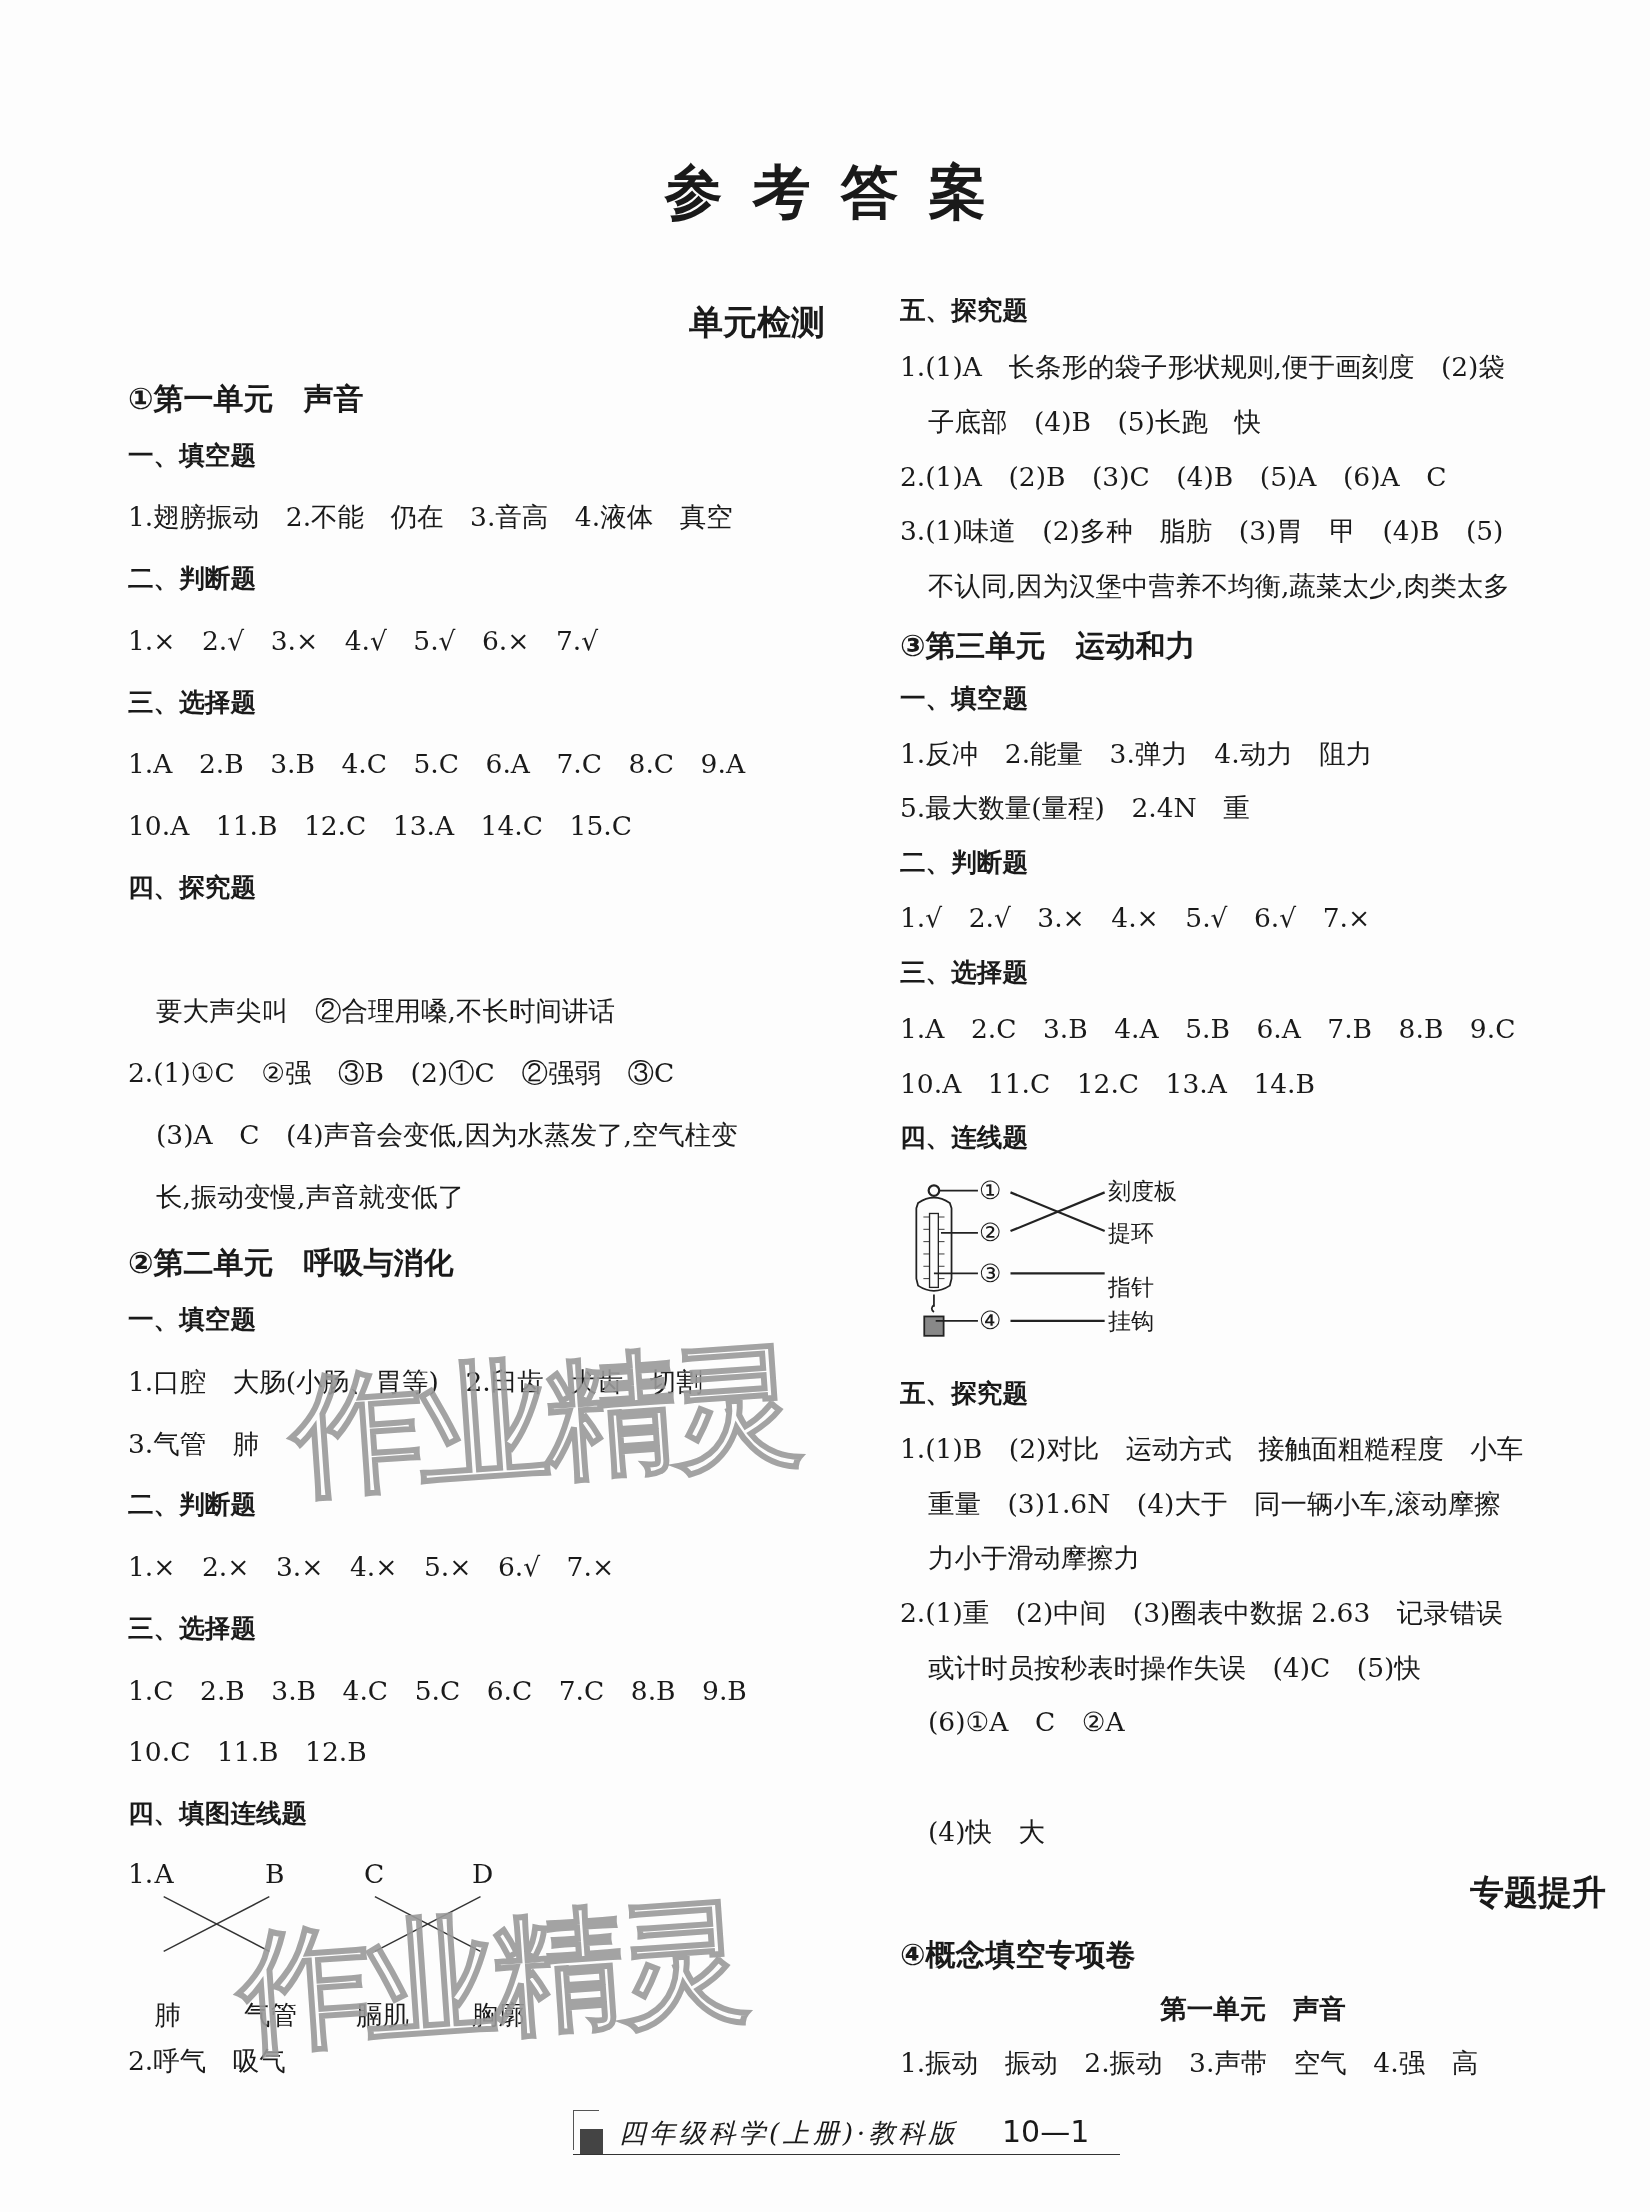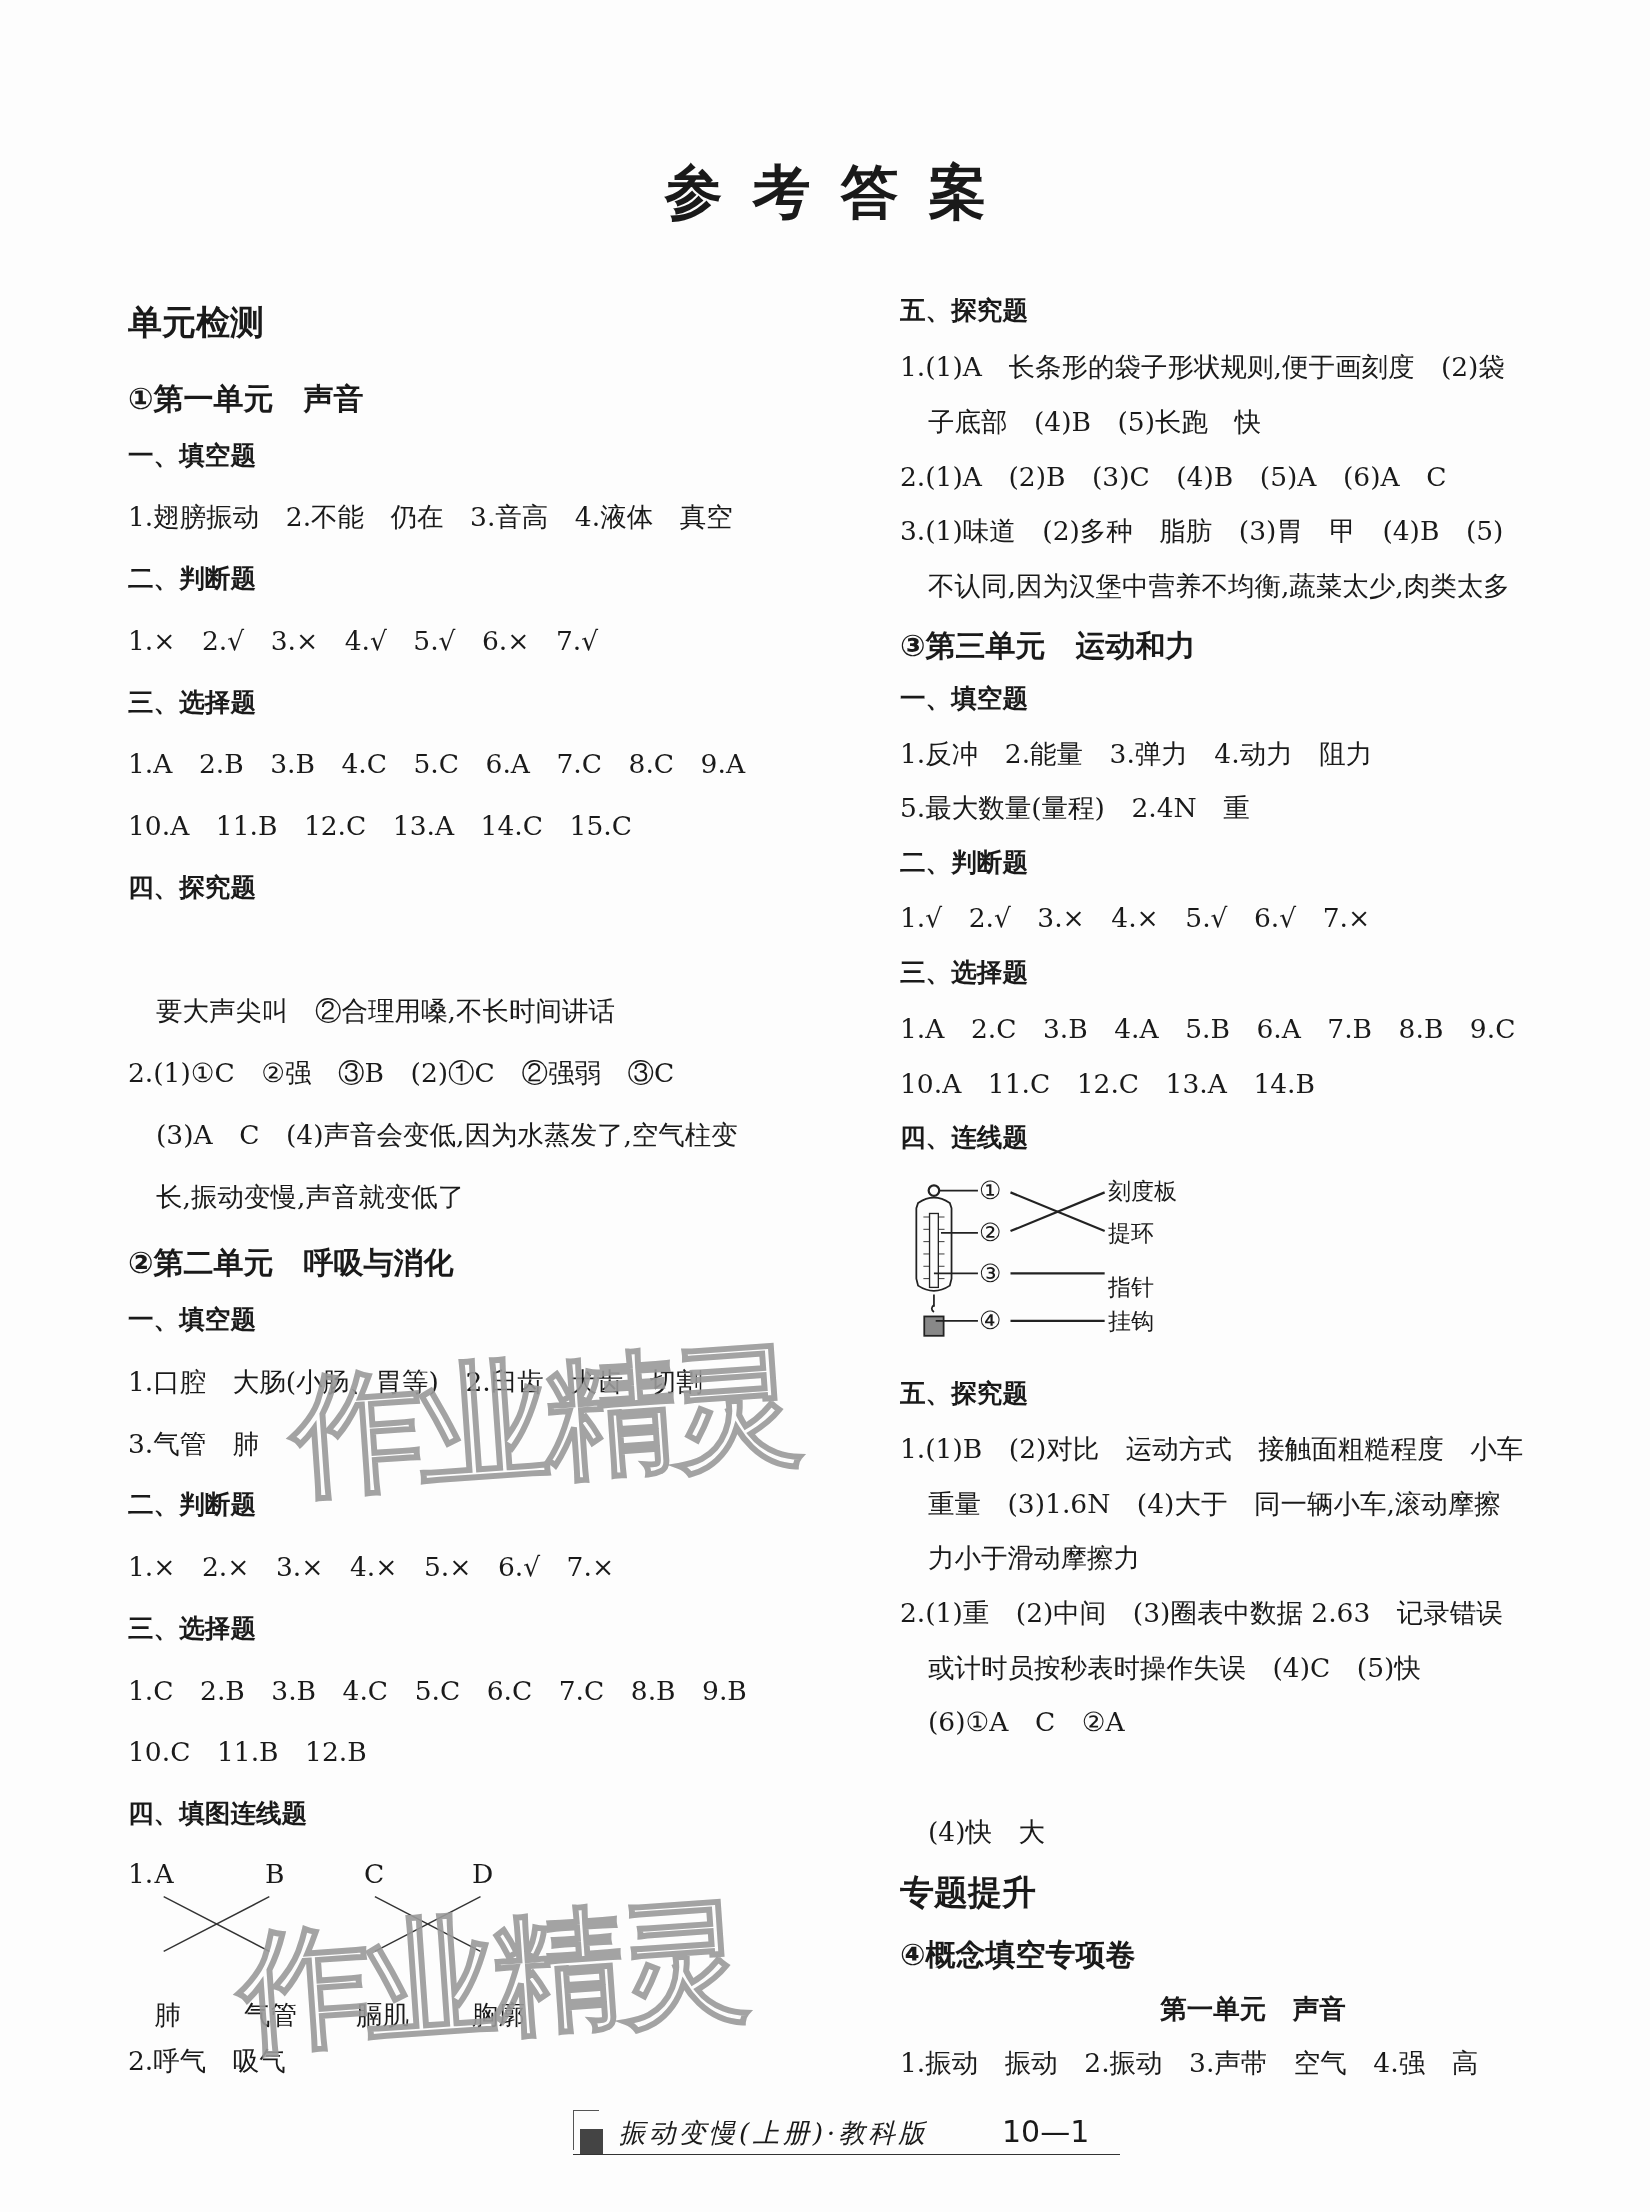--- a/index.html
+++ b/index.html
@@ -10,21 +10,21 @@
   .abs { position: absolute; white-space: nowrap; }
   .title {
     left: 0; width: 1651px; top: 157px; text-align: center;
     font-family: "DejaVu Serif", serif; font-weight: bold; font-size: 58px; letter-spacing: 30px;
     padding-left: 30px; box-sizing: border-box; line-height: 71px;
   }
   .col { position: absolute; }
   .col-left { left: 128px; width: 697px; }
   .col-right { left: 900px; width: 706px; }
   .h-major {
-    font-family: "DejaVu Sans", sans-serif; font-weight: bold; font-size: 34px; text-align: left;
+    font-family: "DejaVu Sans", sans-serif; font-weight: bold; font-size: 34px; text-align: right;
     line-height: 44px; position: absolute; width: 100%;
   }
   .h-unit {
     font-family: "DejaVu Sans", sans-serif; font-weight: bold; font-size: 30px; 
     line-height: 41px; position: absolute; width: 100%; white-space: pre;
   }
   .h-sec {
     font-family: "DejaVu Sans", sans-serif; font-weight: bold; font-size: 25.6px;
     line-height: 35px; position: absolute; left: 0;
   }
@@ -191,16 +191,16 @@
   <div class="h-sub" style="top:1990px;">第一单元　声音</div>
   <div class="line" style="top:2045px;">1.振动　振动　2.振动　3.声带　空气　4.强　高</div>
 </div>
 
 <div class="watermark" style="left:291px;top:1332px;">作业精灵</div>
 <div class="watermark" style="left:238px;top:1888px;">作业精灵</div>
 
 <div class="footer">
   <div class="bracket"></div>
   <div class="sq"></div>
-  <span class="ftext">振动变慢(上册)·教科版</span>
+  <span class="ftext">四年级科学(上册)·教科版</span>
   <span class="fpage">10—1</span>
 </div>
 
 
 </body></html>

